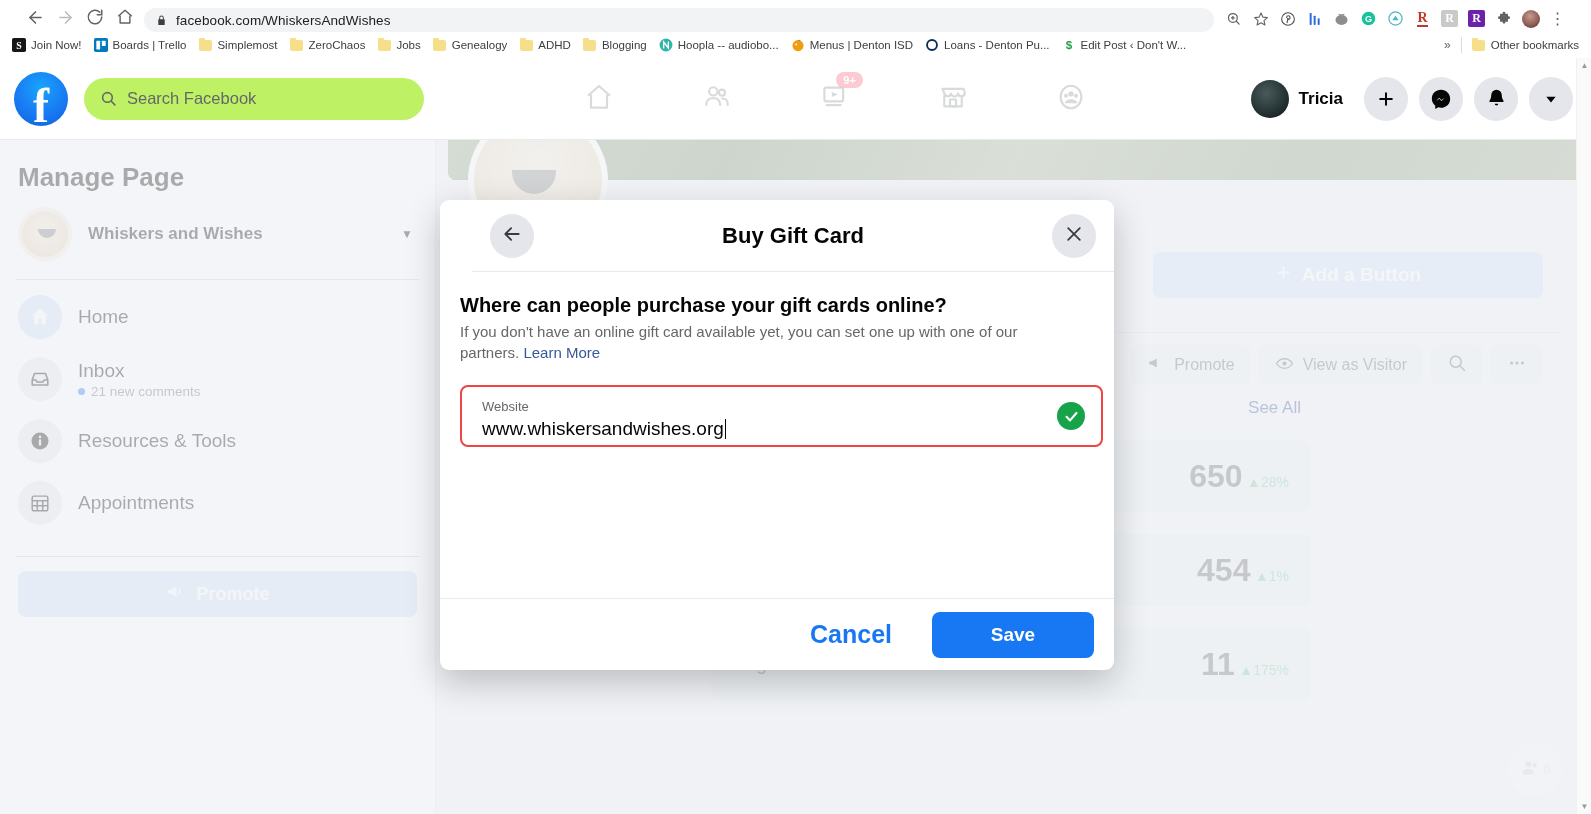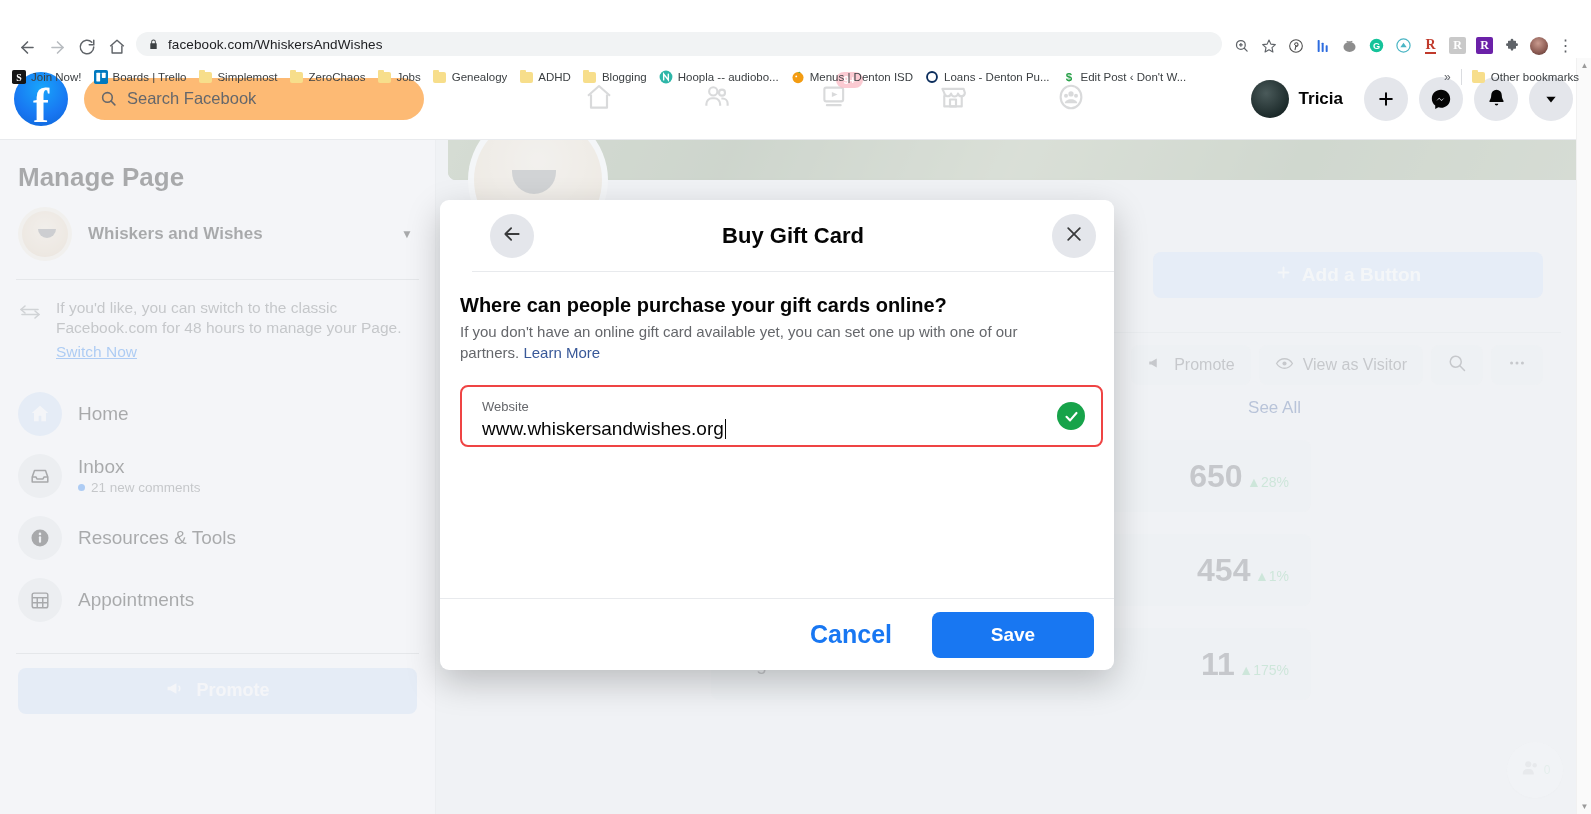--- a/index.html
+++ b/index.html
@@ -6,21 +6,21 @@
   html, body {
     width: 1591px; height: 814px;
     font-family: "Liberation Sans", sans-serif;
     background: #ffffff;
     overflow: hidden;
   }
   #root { position: relative; width: 1591px; height: 814px; overflow: hidden; background:#fff; }
 
   
   .browser-chrome { position:absolute; top:0; left:0; width:1591px; height:58px; background:#ffffff; z-index:5; }
-  .nav-row { position:relative; height:32px; display:flex; align-items:flex-start; padding:0 12px;margin-top:32px; }
+  .nav-row { position:relative; height:32px; display:flex; align-items:flex-end; padding:0 20px; }
   .navbtn { width:30px; height:30px; display:flex; align-items:center; justify-content:center;
             color:#5f6368; flex:0 0 auto; }
   .navbtn.disabled { color:#b8bcc0; }
   .navbtn svg { display:block; }
   .omnibox { flex:1 1 auto; height:24px; margin:0 6px 0 4px; background:#f1f3f4; border-radius:13px;
              display:flex; align-items:center; padding:0 12px; min-width:0; }
   .omnibox .lock { margin-right:9px; display:flex; color:#3c4043; }
   .omnibox .url { font-size:13.5px; color:#202124; white-space:nowrap; overflow:hidden; letter-spacing:.1px;}
   .chrome-icons { display:flex; align-items:center; gap:0px; flex:0 0 auto; }
   .ci { width:27px; height:27px; display:flex; align-items:center; justify-content:center; font-size:13px;}
@@ -42,21 +42,21 @@
 
   
   .fb-header { position:absolute; top:58px; left:0; width:1591px; height:82px; background:#ffffff;
                border-bottom:1px solid #e8eaed; display:flex; align-items:center; z-index:3; }
   .fb-logo { width:54px; height:54px; border-radius:50%; margin-left:14px;
              background:radial-gradient(circle at 50% 30%, #18a5fb 0%, #1877f2 60%, #0b63d4 100%);
              display:flex; align-items:flex-end; justify-content:center; flex:0 0 auto;
              position:relative; overflow:hidden;}
   .fb-logo span { font-family:"Liberation Serif", serif; font-weight:bold; font-size:48px; color:#fff;
                   line-height:.92; position:relative; top:3px; }
-  .fb-search { margin-left:16px; width:340px; height:42px; background:#fdba74; border-radius:21px;
+  .fb-search { margin-left:16px; width:340px; height:42px; background:#bef264; border-radius:21px;
                display:flex; align-items:center; padding:0 16px; flex:0 0 auto;}
   .fb-search .sico { color:#65676b; margin-right:10px; display:flex;}
   .fb-search .stxt { color:#65676b; font-size:16.5px; }
   .fb-nav { flex:1 1 auto; display:flex; align-items:center; justify-content:center; gap:0px;
             height:100%; opacity:.32;}
   .fb-nav-item { width:118px; height:100%; display:flex; align-items:center; justify-content:center;
                  position:relative; color:#8a8d91; }
   .badge { position:absolute; top:14px; left:60px; background:#f02849; color:#fff; font-size:11px;
            font-weight:bold; border-radius:10px; padding:2px 7px; line-height:1.1; opacity:.75;}
   .fb-right { display:flex; align-items:center; gap:11px; margin-right:18px; flex:0 0 auto;}
@@ -481,34 +481,20 @@
     <div class="sidebar">
       <div class="sb-title">Manage Page</div>
       <div class="sb-page">
         <span class="sb-page-av">
             <span class="catface"></span>
           </span>
         <span class="sb-page-name">Whiskers and Wishes</span>
         <span class="sb-caret">▼</span>
       </div>
       <div class="sb-sep"></div>
-      <div class="sb-switch">
-        <span class="sb-switch-ico">
-          <svg width="24" height="24" viewBox="0 0 24 24" fill="none" stroke="currentColor" stroke-width="1.6" stroke-linecap="round" stroke-linejoin="round">
-              <polyline points="7 6 3 9.5 7 13"></polyline>
-              <line x1="3" y1="9.5" x2="20" y2="9.5"></line>
-              <polyline points="17 11 21 14.5 17 18"></polyline>
-              <line x1="21" y1="14.5" x2="4" y2="14.5"></line>
-            </svg>
-        </span>
-        <span>
-          <span class="sb-switch-txt">If you'd like, you can switch to the classic Facebook.com for 48 hours to manage your Page.</span>
-          <a class="sb-switch-link" href="#">Switch Now</a>
-        </span>
-      </div>
       <div class="sb-items">
         <div class="sb-item">
           <span class="sb-ico active">
             <svg width="22" height="22" viewBox="0 0 24 24" fill="currentColor">
                 <path d="M12 3 3 11h2.5v9h5v-6h3v6h5v-9H21z"></path>
               </svg>
           </span>
           <span>
             <span class="sb-item-label">Home</span>
           </span>

